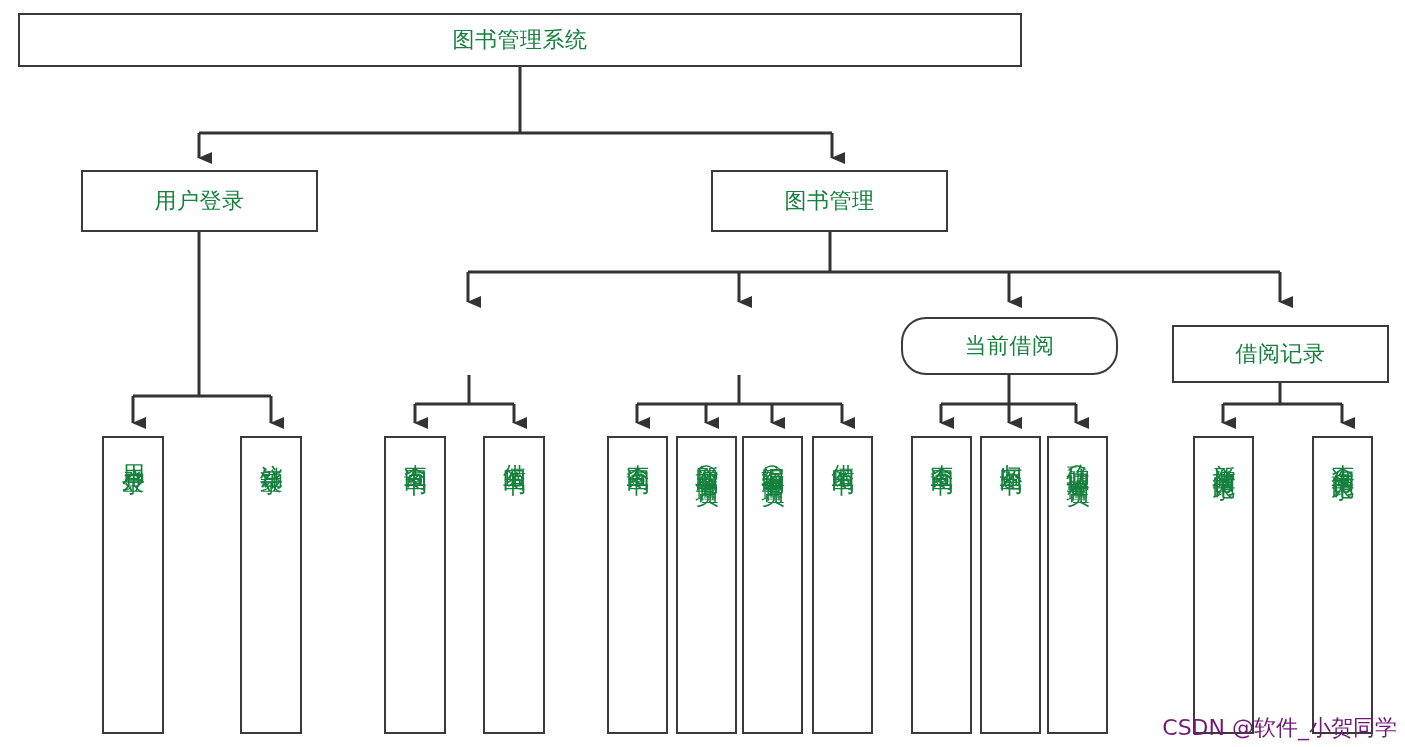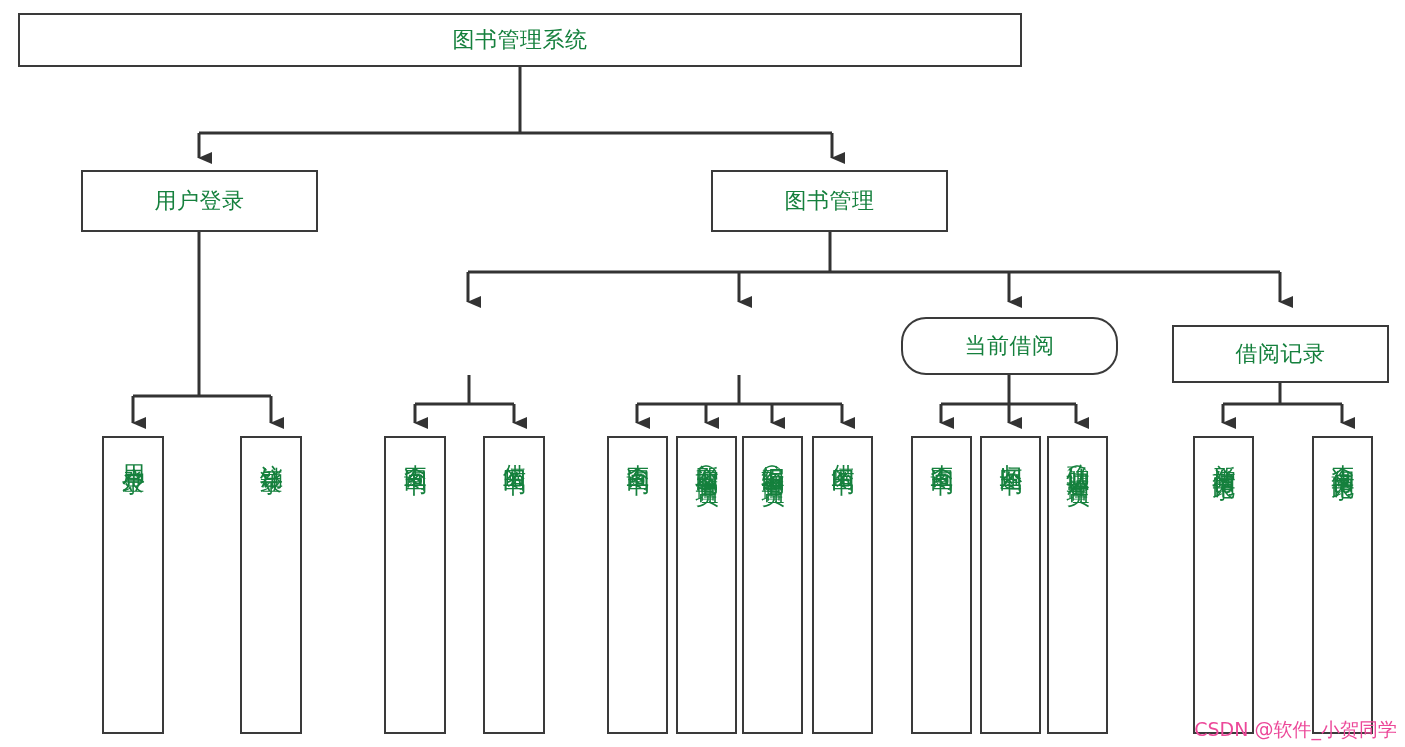--- a/index.html
+++ b/index.html
@@ -54,22 +54,22 @@
     text-orientation: upright;
     font-size: 23px;
     line-height: 1.05;
     letter-spacing: 3px;
     white-space: nowrap;
   }
   #watermark {
     position: absolute;
     right: 8px;
     bottom: 4px;
-    font-size: 19px;
-    color: #ec4899;
+    font-size: 22px;
+    color: #701a75;
     z-index: 5;
     white-space: nowrap;
     font-family: "DejaVu Sans", "Liberation Sans", sans-serif;
   }
 </style>
 </head>
 <body>
 
 <div id="canvas">
 

